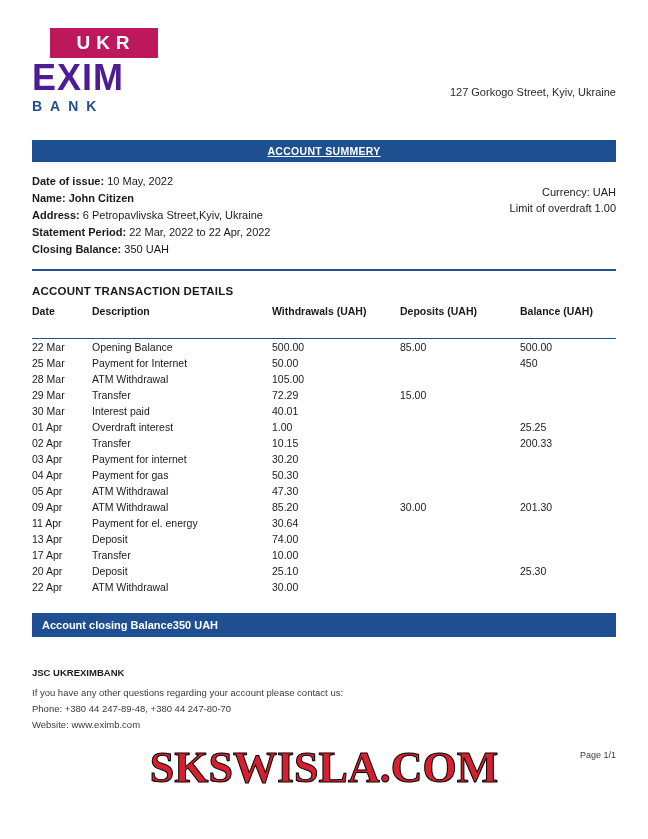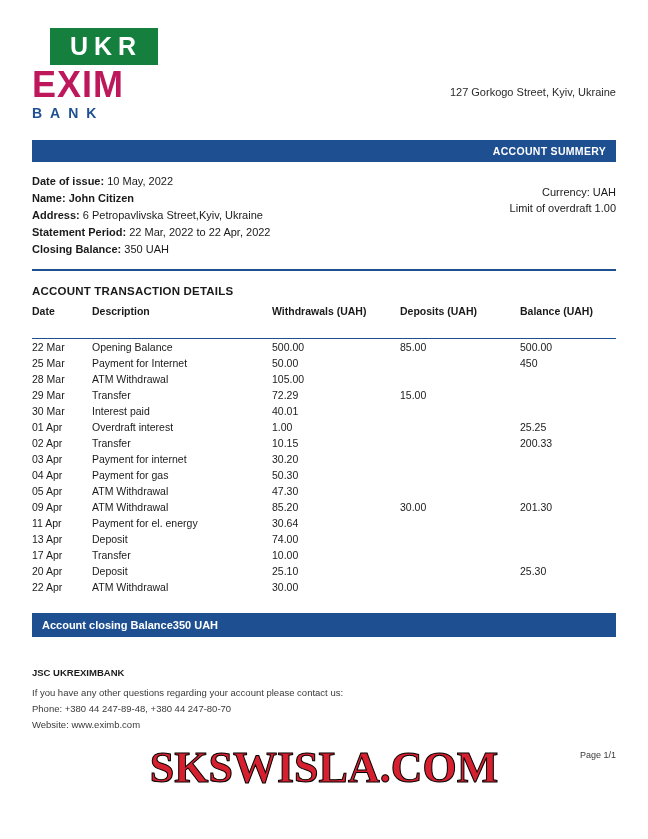--- a/index.html
+++ b/index.html
@@ -29,33 +29,33 @@
     align-items: flex-start;
     justify-content: space-between;
     padding-top: 28px;
     height: 90px;
   }
   .logo {
     position: relative;
     width: 135px;
   }
   .logo-top {
-    background: #15803d;
+    background: #be185d;
     color: #ffffff;
     font-weight: bold;
-    font-size: 25px;
+    font-size: 19px;
     letter-spacing: 6px;
     padding: 4px 6px 4px 10px;
     width: 108px;
     box-sizing: border-box;
     text-align: center;
     margin-left: 18px;
   }
   .logo-mid {
-    color: #be185d;
+    color: #4c1d95;
     font-weight: bold;
     font-size: 36px;
     letter-spacing: 1px;
     line-height: 36px;
     margin-top: 2px;
     font-family: "Liberation Sans", sans-serif;
   }
   .logo-bot {
     color: #1d4f91;
     font-weight: bold;
@@ -69,24 +69,25 @@
     margin-top: 58px;
     text-align: right;
   }
 
   
   .bar {
     background: #1d4f91;
     color: #ffffff;
     font-size: 10.5px;
     font-weight: bold;
-    text-align: right;
+    text-align: center;
     padding: 5px 10px;
     letter-spacing: .3px;
     margin-top: 22px;
+    text-decoration: underline;
   }
 
   
   .info {
     position: relative;
     border-bottom: 2px solid #1d4f91;
     padding: 10px 0 10px 0;
     font-size: 11px;
   }
   .info-row {

